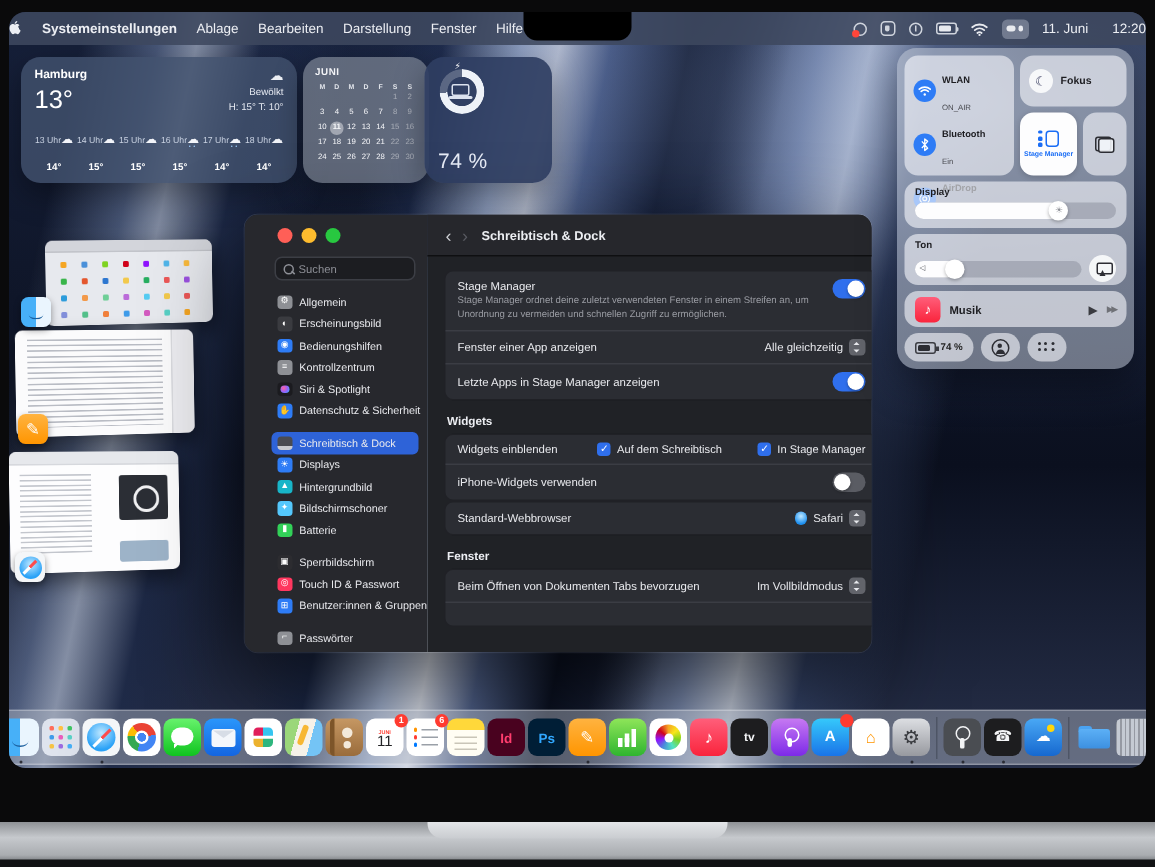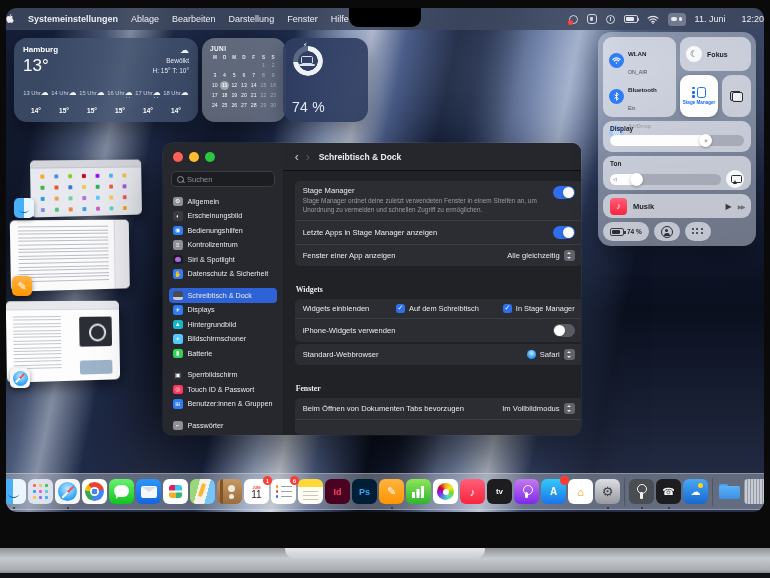--- a/index.html
+++ b/index.html
@@ -195,21 +195,21 @@
   .badge-safari { left:4px; top:360px; background:#f4f6f8; }
   .badge-safari::before { content:""; position:absolute; left:2.5px; top:2.5px; width:15px; height:15px; border-radius:50%;
     background:radial-gradient(circle at 50% 35%, #bfe8ff, #2aa2f7 70%); }
   .badge-safari::after { content:""; position:absolute; left:9.3px; top:4px; width:1.6px; height:12px;
     background:linear-gradient(#ff4b4b 50%, #fff 50%); transform:rotate(45deg); }
 
   
   .win { position:absolute; left:157px; top:135px; width:418px; height:292px; border-radius:9px;
     overflow:hidden; display:flex; box-shadow:0 24px 60px rgba(0,0,0,.6), 0 0 0 .5px rgba(255,255,255,.15);
     z-index:40; }
-  .sidebar { width:122px; background:#27282d; padding-top:9px; display:flex; flex-direction:column; }
+  .sidebar { width:122px; background:#27282d; padding-top:9px; display:flex; flex-direction:column;padding-left:12px; }
   .lights { display:flex; gap:6px; padding:0 10px; }
   .light { width:10px; height:10px; border-radius:50%; }
   .l-red { background:#ff5f57; } .l-yellow { background:#febc2e; } .l-green { background:#28c840; }
   .search { margin:9px 8px 4px; height:16px; background:#1c1d21; border:1px solid #3c3e45; border-radius:5px;
     display:flex; align-items:center; gap:3px; padding:0 5px; }
   .mag { position:relative; width:7px; height:7px; flex:none; }
   .mag::before { content:""; position:absolute; left:0; top:0; width:5px; height:5px; border:1px solid #8e9097; border-radius:50%; }
   .mag::after { content:""; position:absolute; left:5px; top:5px; width:2.5px; height:1px; background:#8e9097; transform:rotate(45deg); }
   .search input { background:transparent; border:none; outline:none; color:#c9cbd0; font-size:7.5px; width:100%;
     font-family:inherit; }
@@ -242,21 +242,21 @@
   .toggle.on i { right:1px; } .toggle.off i { left:1px; }
   .ddval { font-size:7.6px; color:#e7e8ec; }
   .stepper { width:11px; height:11px; border-radius:3px; background:#62646b; position:relative; flex:none; }
   .stepper::before { content:""; position:absolute; left:3.2px; top:2px;
     border-left:2.3px solid transparent; border-right:2.3px solid transparent; border-bottom:2.8px solid #e8e9ed; }
   .stepper::after { content:""; position:absolute; left:3.2px; bottom:2px;
     border-left:2.3px solid transparent; border-right:2.3px solid transparent; border-top:2.8px solid #e8e9ed; }
   .check { width:9px; height:9px; border-radius:2.5px; background:#2f6fed; color:#fff; font-size:7px;
     display:flex; align-items:center; justify-content:center; flex:none; }
   .cblabel { font-size:7.4px; color:#eaebef; margin-right:20px; }
-  .sechead { font-size:7.8px; font-weight:bold; color:#eceef2; margin:18px 2px 4px;font-family:Liberation Serif, serif; }
+  .sechead { font-size:7.8px; font-weight:bold; color:#eceef2; margin:9px 2px 4px; }
   .safari-mini { width:8.5px; height:8.5px; border-radius:50%;
     background:radial-gradient(circle at 50% 35%, #bfe8ff, #1e90f0 70%); flex:none; }
 
   
   .dock { position:absolute; left:50%; transform:translateX(-50%); bottom:2px; height:37px;
     background:rgba(178,185,198,.45); border:1px solid rgba(255,255,255,.28); border-radius:12px;
     display:flex; align-items:center; gap:2px; padding:0 5px; z-index:70; }
   .di { position:relative; width:25px; height:25px; border-radius:6px; flex:none;
     display:flex; align-items:center; justify-content:center; }
   .di .run { position:absolute; left:50%; bottom:-5px; width:2.5px; height:2.5px; margin-left:-1px;
@@ -683,33 +683,33 @@
                 <div class="lab">Stage Manager</div>
                 <div class="desc">Stage Manager ordnet deine zuletzt verwendeten Fenster in einem Streifen an, um Unordnung zu vermeiden und schnellen Zugriff zu ermöglichen.</div>
               </div>
               <div class="right">
                   <span class="toggle on">
                     <i></i>
                   </span>
                 </div>
             </div>
             <div class="crow">
+              <span class="lab">Fenster einer App anzeigen</span>
+              <div class="right">
+                <span class="ddval">Alle gleichzeitig</span>
+                <span class="stepper"></span>
+              </div>
+            </div>
+            <div class="crow">
               <span class="lab">Letzte Apps in Stage Manager anzeigen</span>
               <div class="right">
                   <span class="toggle on">
                     <i></i>
                   </span>
                 </div>
-            </div>
-            <div class="crow">
-              <span class="lab">Fenster einer App anzeigen</span>
-              <div class="right">
-                <span class="ddval">Alle gleichzeitig</span>
-                <span class="stepper"></span>
-              </div>
             </div>
           </div>
 
           <div class="sechead">Widgets</div>
           <div class="card">
             <div class="crow">
               <span class="lab">Widgets einblenden</span>
               <div class="right">
                 <span class="check">✓</span>
                 <span class="cblabel">Auf dem Schreibtisch</span>

